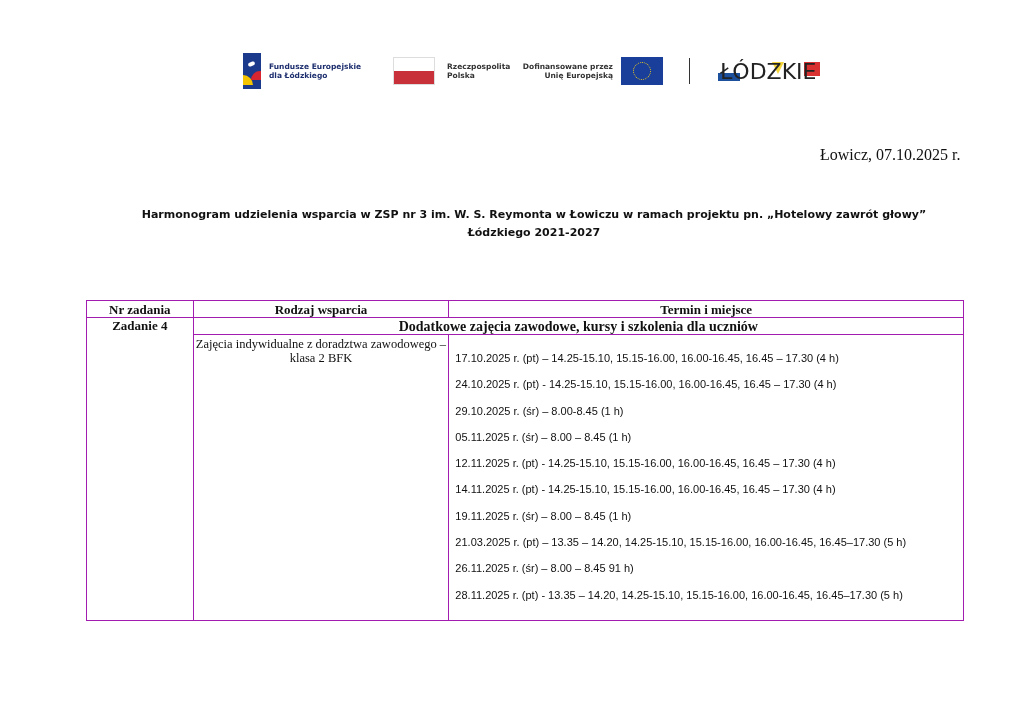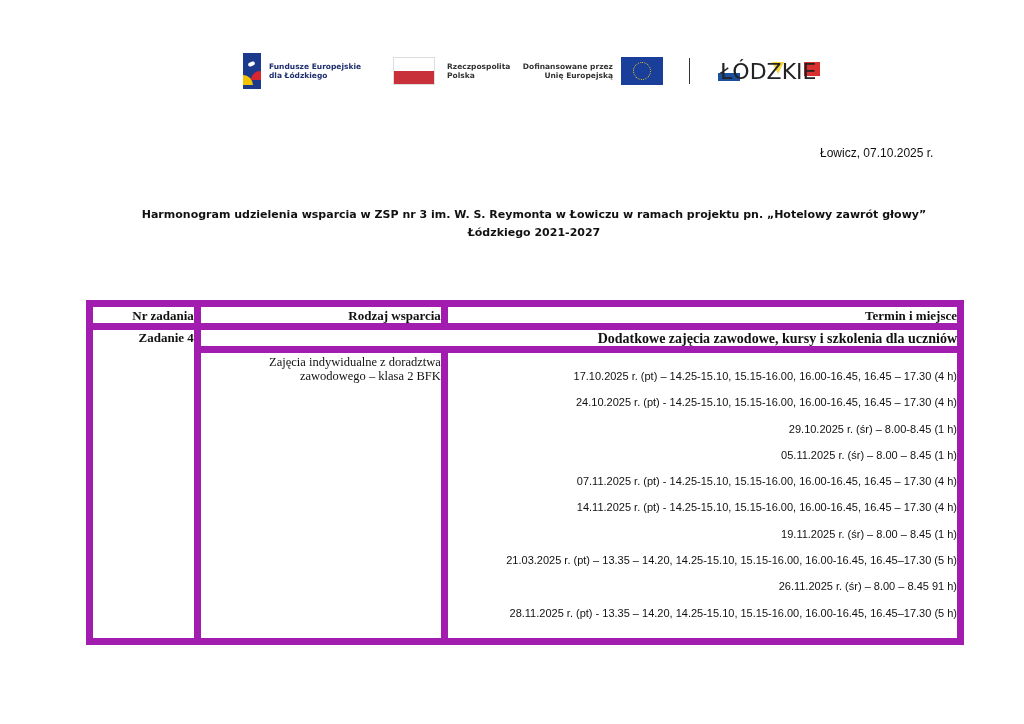--- a/index.html
+++ b/index.html
@@ -20,27 +20,27 @@
     .eu-text { color: #333; text-align: right; margin-left: 8px; width: 92px; }
     .eu-flag { width: 42px; height: 28px; background: #1a3f9a; margin-left: 8px; position: relative; }
     .eu-flag .ring { position: absolute; left: 12px; top: 5px; width: 16px; height: 16px; border: 1.5px dotted #f7d117; border-radius: 50%; }
     .divider { width: 1px; height: 26px; background: #333; margin-left: 26px; margin-right: 28px; }
     .lodzkie { position: relative; width: 108px; height: 28px; }
     .lodzkie .blue { position: absolute; left: 0; top: 16px; width: 22px; height: 8px; background: #1c4f9c; }
     .lodzkie .yellow { position: absolute; left: 54px; top: 5px; width: 12px; height: 12px; background: #f3d53a; clip-path: polygon(0 0, 100% 0, 50% 100%); }
     .lodzkie .red { position: absolute; left: 86px; top: 5px; width: 16px; height: 14px; background: #d9312f; }
     .lodzkie .word { position: absolute; left: 2px; top: 2px; font-family: "DejaVu Sans", sans-serif; font-size: 22px; letter-spacing: 0px; color: #222; font-weight: normal; }
 
-    .date { position: absolute; top: 146px; left: 820px; font-family: Liberation Sans, sans-serif; font-size: 12px; color: #111; }
+    .date { position: absolute; top: 146px; left: 820px; font-family: Liberation Serif, serif; font-size: 16px; color: #111; }
 
     .title { position: absolute; top: 206px; left: 102px; width: 864px; text-align: center; font-family: "DejaVu Sans", sans-serif; font-weight: bold; font-size: 11px; line-height: 17.5px; color: #111; }
     .title div { white-space: nowrap; }
 
     table.schedule { position: absolute; top: 300px; left: 86px; width: 878px; border-collapse: collapse; font-family: "Liberation Serif", serif; color: #111; }
-    table.schedule td, table.schedule th { border: 7px solid #a21caf; padding: 0; text-align: right; }
+    table.schedule td, table.schedule th { border: 1px solid #a21caf; padding: 0; }
     .col1 { width: 106px; }
     .col2 { width: 256px; }
     .col3 { width: 514px; }
     th { font-weight: bold; font-size: 13px; height: 16px; line-height: 15px; text-align: center; }
     .row-task td { height: 16px; }
     .task-label { font-weight: bold; font-size: 13px; text-align: center; vertical-align: top; line-height: 15px; }
     .section-label { font-weight: bold; font-size: 14px; text-align: center; line-height: 15px; }
     .support-type { vertical-align: top; text-align: center; font-size: 12.5px; line-height: 14px; padding-top: 2px !important; }
     .terms { vertical-align: top; padding: 16px 0 6px 6px !important; }
     .term { font-family: "Liberation Sans", sans-serif; font-size: 11px; height: 26.3px; line-height: 14px; white-space: nowrap; color: #111; }
@@ -106,21 +106,21 @@
     <td class="task-label" rowspan="2">Zadanie 4</td>
     <td class="section-label" colspan="2">Dodatkowe zajęcia zawodowe, kursy i szkolenia dla uczniów</td>
   </tr>
   <tr>
     <td class="support-type">Zajęcia indywidualne z doradztwa zawodowego – klasa 2 BFK</td>
     <td class="terms">
       <div class="term">17.10.2025 r. (pt) – 14.25-15.10, 15.15-16.00, 16.00-16.45, 16.45 – 17.30 (4 h)</div>
       <div class="term">24.10.2025 r. (pt) - 14.25-15.10, 15.15-16.00, 16.00-16.45, 16.45 – 17.30 (4 h)</div>
       <div class="term">29.10.2025 r. (śr) – 8.00-8.45 (1 h)</div>
       <div class="term">05.11.2025 r. (śr) – 8.00 – 8.45 (1 h)</div>
-      <div class="term">07.11.2025 r. (pt) - 14.25-15.10, 15.15-16.00, 16.00-16.45, 16.45 – 17.30 (4 h)</div>
+      <div class="term">12.11.2025 r. (pt) - 14.25-15.10, 15.15-16.00, 16.00-16.45, 16.45 – 17.30 (4 h)</div>
       <div class="term">14.11.2025 r. (pt) - 14.25-15.10, 15.15-16.00, 16.00-16.45, 16.45 – 17.30 (4 h)</div>
       <div class="term">19.11.2025 r. (śr) – 8.00 – 8.45 (1 h)</div>
       <div class="term">21.03.2025 r. (pt) – 13.35 – 14.20, 14.25-15.10, 15.15-16.00, 16.00-16.45, 16.45–17.30 (5 h)</div>
       <div class="term">26.11.2025 r. (śr) – 8.00 – 8.45 91 h)</div>
       <div class="term">28.11.2025 r. (pt) - 13.35 – 14.20, 14.25-15.10, 15.15-16.00, 16.00-16.45, 16.45–17.30 (5 h)</div>
     </td>
   </tr>
 </tbody>
   </table>
 

